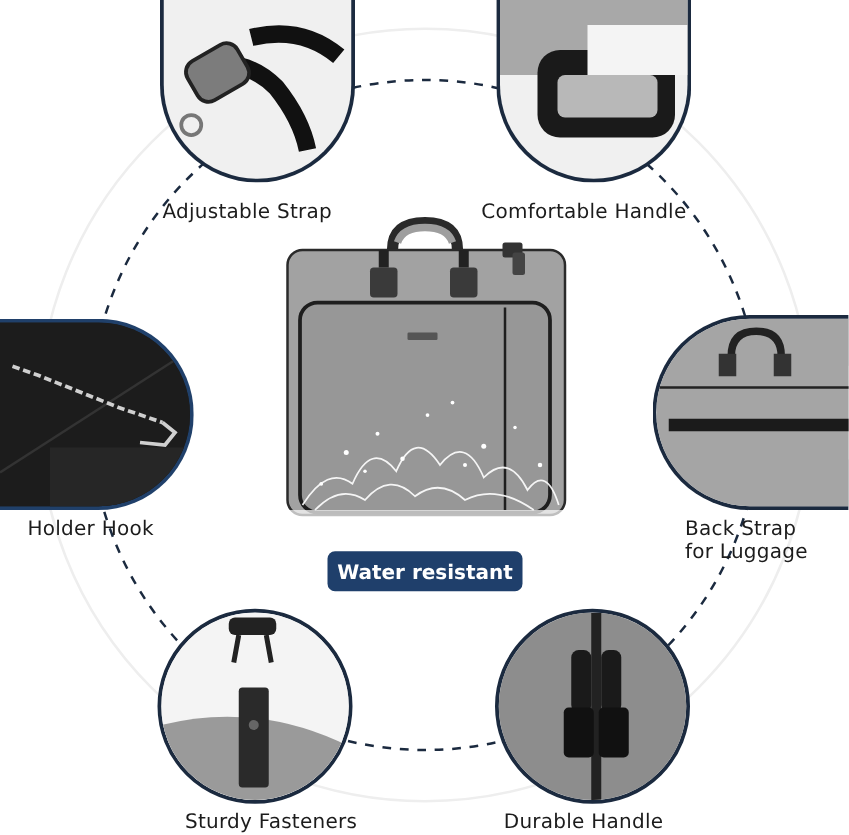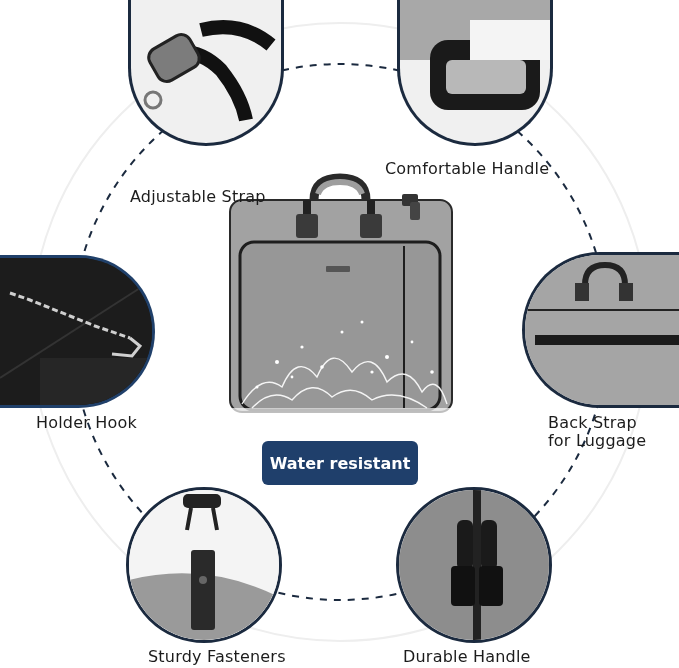--- a/index.html
+++ b/index.html
@@ -8,21 +8,21 @@
   .bg-ring { position:absolute; left:30px; top:22px; width:620px; height:620px;
              border-radius:50%; border:2px solid #eeeeee; box-sizing:border-box; }
   svg.dash { position:absolute; left:0; top:0; width:679px; height:668px; }
   .circle { position:absolute; border-radius:50%; overflow:hidden; box-sizing:border-box;
             border:3px solid #1b2a3f; }
   .circle.light { background:#f0f0f0; }
   .circle.dark { background:#1e1e1e; border-color:#20406a; }
   .label { position:absolute; font-size:16px; color:#1c1c1c; text-align:center; white-space:nowrap;
            letter-spacing:0.2px; line-height:18px; }
   .bag-wrap { position:absolute; left:222px; top:172px; width:236px; height:245px; }
-  .badge { position:absolute; left:262px; top:441px; width:156px; height:44px; border-radius:6px;
+  .badge { position:absolute; left:262px; top:441px; width:156px; height:32px; border-radius:6px;
            color:#ffffff; font-size:16px; font-weight:bold; display:flex; align-items:center;
            justify-content:center; }
 </style>
 </head>
 <body>
 
 <div class="bg-ring"></div>
 
 <svg class="dash" viewBox="0 0 679 668">
   <circle cx="340" cy="332" r="268" fill="none" stroke="#1b2a3f" stroke-width="2" stroke-dasharray="7 7"></circle>
@@ -73,42 +73,42 @@
 <div class="badge" style="background:#1f3f6b;">Water resistant</div>
 
 <div class="circle light" style="left:128px; top:0px; width:156px; height:146px; border-radius:0 0 78px 78px; border-top:none;">
   <svg width="156" height="146" viewBox="0 0 156 146">
     <path d="M20 60 Q60 40 90 70 Q110 95 115 120" fill="none" stroke="#111" stroke-width="14"></path>
     <path d="M70 30 Q110 20 140 45" fill="none" stroke="#111" stroke-width="14"></path>
     <rect x="20" y="40" width="46" height="36" rx="10" fill="#7c7c7c" stroke="#222" stroke-width="3" transform="rotate(-30 43 58)"></rect>
     <circle cx="22" cy="100" r="8" fill="none" stroke="#777" stroke-width="3"></circle>
   </svg>
 </div>
-<div class="label" style="left:130px; top:160px;margin-top:28px;">Adjustable Strap</div>
+<div class="label" style="left:130px; top:160px;">Adjustable Strap</div>
 
 <div class="circle light" style="left:397px; top:0px; width:156px; height:146px; border-radius:0 0 78px 78px; border-top:none;">
   <svg width="156" height="146" viewBox="0 0 156 146">
     <rect x="0" y="0" width="156" height="60" fill="#a8a8a8"></rect>
     <rect x="30" y="40" width="110" height="70" rx="18" fill="#1a1a1a"></rect>
     <rect x="46" y="60" width="80" height="34" rx="6" fill="#b8b8b8"></rect>
     <rect x="70" y="20" width="80" height="40" fill="#f4f4f4"></rect>
   </svg>
 </div>
 <div class="label" style="left:385px; top:160px;">Comfortable Handle</div>
 
 <div class="circle dark" style="left:0px; top:255px; width:155px; height:153px; border-radius:0 77px 77px 0; border-left:none;">
   <svg width="155" height="153" viewBox="0 0 155 153">
     <rect width="155" height="153" fill="#1c1c1c"></rect>
     <line x1="0" y1="120" x2="140" y2="30" stroke="#333" stroke-width="2"></line>
     <path d="M10 35 L30 42 L50 50 L70 58 L95 68 L130 80" fill="none" stroke="#cfcfcf" stroke-width="3" stroke-dasharray="6 3"></path>
     <path d="M130 80 L140 88 L132 98 L112 96" fill="none" stroke="#d0d0d0" stroke-width="3"></path>
     <rect x="40" y="100" width="110" height="50" fill="#262626"></rect>
   </svg>
 </div>
-<div class="label" style="left:36px; top:414px;">Holder Hook</div>
+<div class="label" style="left:22px; top:414px;">Holder Hook</div>
 
 <div class="circle light" style="left:522px; top:252px; width:157px; height:156px; border-radius:78px 0 0 78px; border-right:none;">
   <svg width="157" height="156" viewBox="0 0 157 156">
     <rect width="157" height="156" fill="#a5a5a5"></rect>
     <path d="M60 30 Q60 10 80 10 Q100 10 100 30" fill="none" stroke="#222" stroke-width="6"></path>
     <rect x="50" y="28" width="14" height="18" fill="#333"></rect>
     <rect x="94" y="28" width="14" height="18" fill="#333"></rect>
     <line x1="0" y1="55" x2="157" y2="55" stroke="#222" stroke-width="2"></line>
     <rect x="10" y="80" width="147" height="10" fill="#1b1b1b"></rect>
   </svg>

